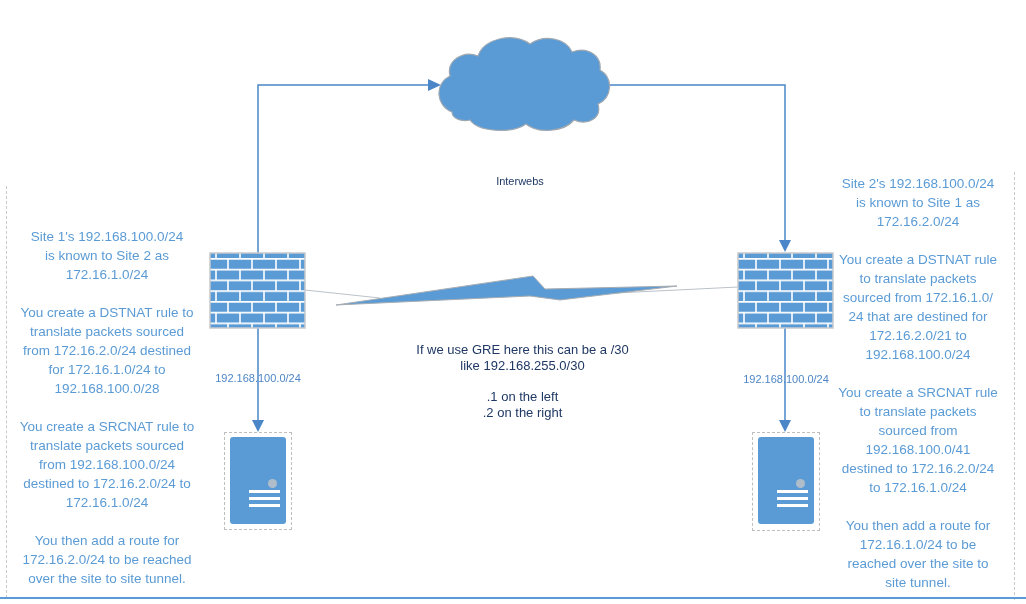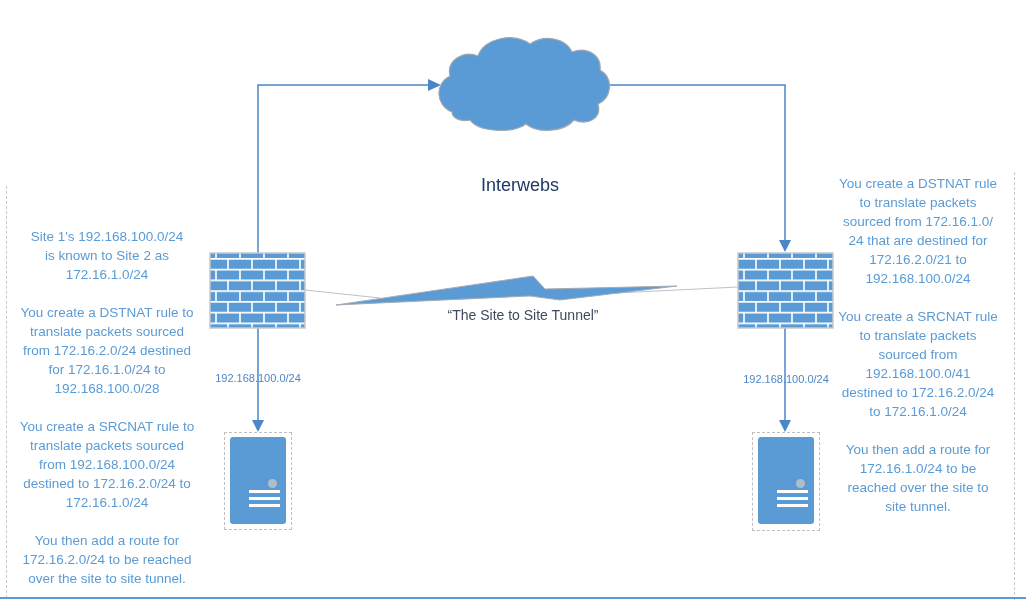--- a/index.html
+++ b/index.html
@@ -4,21 +4,21 @@
 <style>
   html,body{margin:0;padding:0;background:#fff;}
   .canvas{
     position:relative;width:1026px;height:604px;background:#ffffff;
     font-family:"Liberation Sans",sans-serif;overflow:hidden;
   }
   .canvas svg.shapes{position:absolute;left:0;top:0;z-index:1;}
   .txt{position:absolute;z-index:2;white-space:pre-line;text-align:center;}
   .note-col{position:absolute;z-index:2;text-align:center;}
   .note-col p{margin:0 0 19px 0;white-space:pre-line;color:#5B9BD5;font-size:13.5px;line-height:19px;font-weight:400;}
-  .cloud-label{color:#1F3864;font-size:18px;font-weight:400;}
+  .cloud-label{color:#1F3864;font-size:11px;font-weight:400;}
   .tunnel-label{color:#3F4A5C;font-size:14px;}
   .center-navy{color:#1F3864;font-size:13px;line-height:16px;}
   .subnet-label{color:#4E86C6;font-size:11px;}
   .server-box{position:absolute;z-index:2;border:1px dashed #BFBFBF;background:#fff;}
   .server-tower{position:absolute;left:5px;top:4px;width:56px;height:87px;background:#5B9BD5;border-radius:3px;}
   .server-led{position:absolute;right:9px;top:42px;width:9px;height:9px;border-radius:50%;background:#AFBDCB;}
   .server-vents{position:absolute;left:19px;bottom:13px;width:31px;}
   .server-vents div{height:2.5px;background:#fff;margin-bottom:4.5px;}
   .sel-line{position:absolute;z-index:0;border-left:1px dashed #C9C9C9;width:0;}
   .bottom-rule{position:absolute;left:0;top:597px;width:1026px;height:2px;background:#5B9BD5;z-index:3;}
@@ -88,21 +88,24 @@
       <div class="server-led"></div>
       <div class="server-vents">
           <div></div>
           <div></div>
           <div></div>
         </div>
     </div>
   </div>
 
   <div class="txt cloud-label" style="left:460px;top:175px;width:120px;">Interwebs</div>
-  <div class="txt tunnel-label" style="left:423px;top:307px;width:200px;">“The Site to Site Tunnel”</div>
+  <div class="txt center-navy" style="left:410px;top:342px;width:225px;">If we use GRE here this can be a /30
+like 192.168.255.0/30</div>
+  <div class="txt center-navy" style="left:410px;top:389px;width:225px;">.1 on the left
+.2 on the right</div>
 
   <div class="txt subnet-label" style="left:208px;top:372px;width:100px;">192.168.100.0/24</div>
   <div class="txt subnet-label" style="left:736px;top:373px;width:100px;">192.168.100.0/24</div>
 
   <div class="note-col" style="left:6px;top:203px;width:202px;margin-top:24px;">
     <p>Site 1's 192.168.100.0/24
 is known to Site 2 as
 172.16.1.0/24</p>
     <p>You create a DSTNAT rule to
 translate packets sourced
@@ -113,20 +116,23 @@
 translate packets sourced
 from 192.168.100.0/24
 destined to 172.16.2.0/24 to
 172.16.1.0/24</p>
     <p>You then add a route for
 172.16.2.0/24 to be reached
 over the site to site tunnel.</p>
   </div>
 
   <div class="note-col" style="left:822px;top:174px;width:192px;">
+    <p>Site 2's 192.168.100.0/24
+is known to Site 1 as
+172.16.2.0/24</p>
     <p>You create a DSTNAT rule
 to translate packets
 sourced from 172.16.1.0/
 24 that are destined for
 172.16.2.0/21 to
 192.168.100.0/24</p>
     <p>You create a SRCNAT rule
 to translate packets
 sourced from
 192.168.100.0/41

